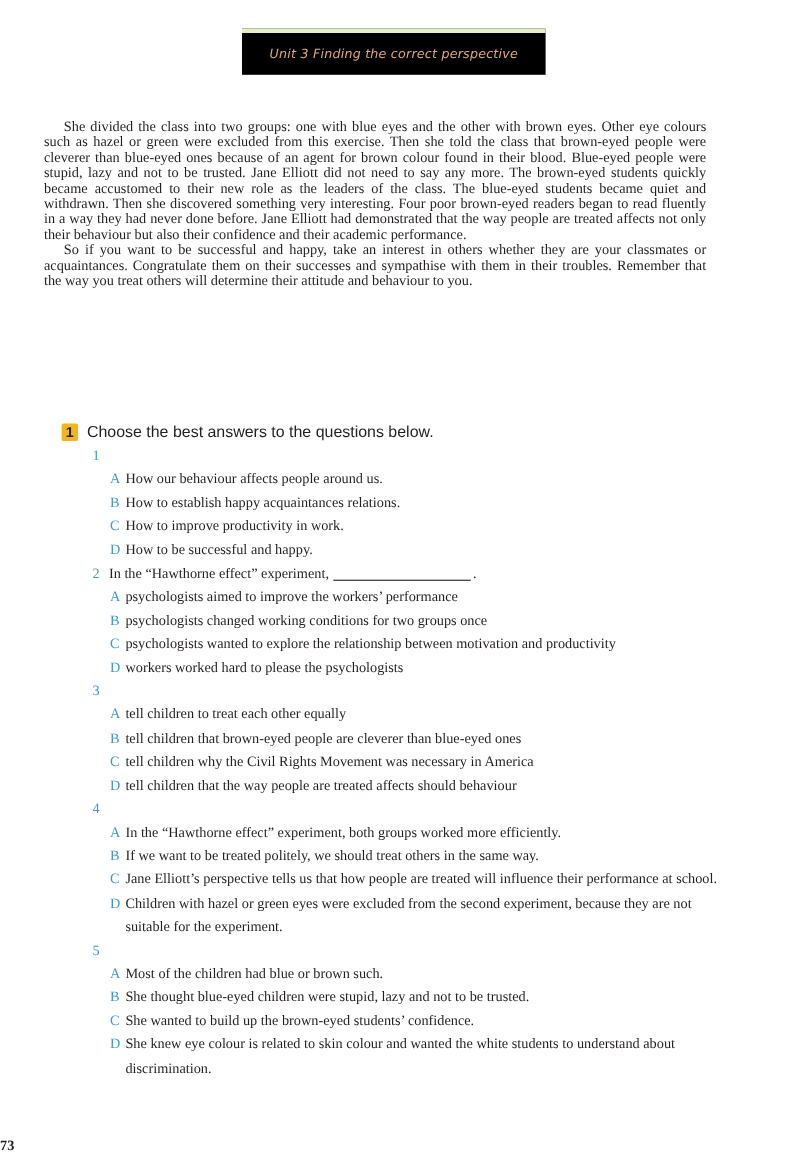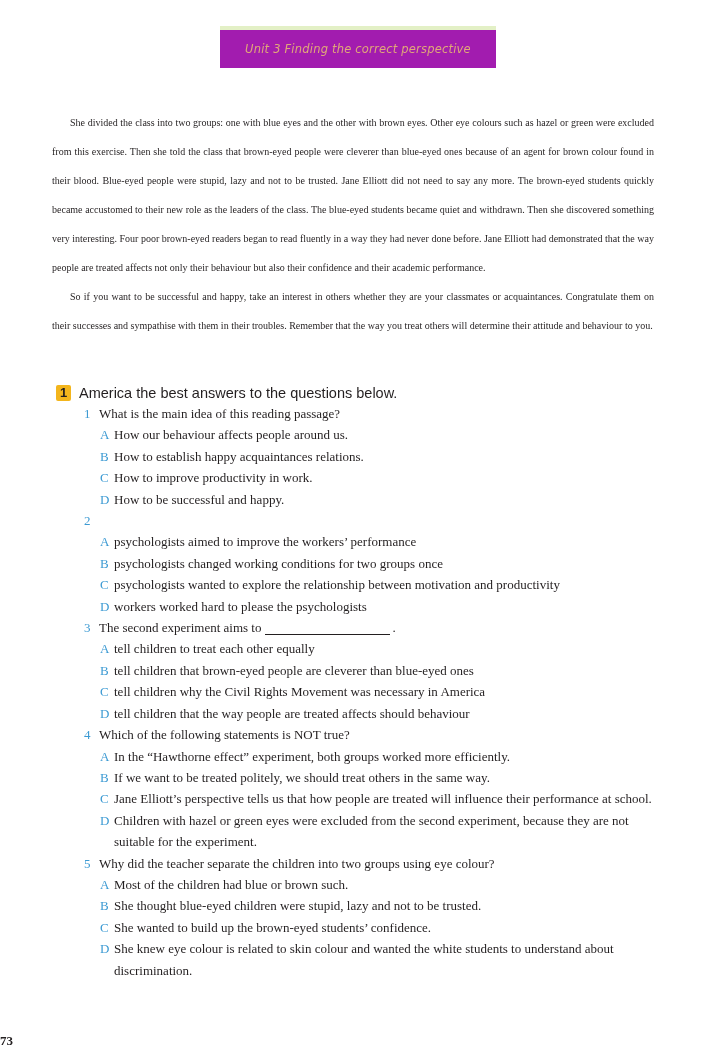--- a/index.html
+++ b/index.html
@@ -1,24 +1,24 @@
 <!DOCTYPE html>
 <html><head>
   <meta charset="utf-8">
   <style>
     html, body { margin: 0; padding: 0; background: #ffffff; }
     body { width: 724px; height: 1047px; position: relative; overflow: hidden;
            font-family: "Liberation Serif", serif; color: #231f20; }
     .header-box { position: absolute; left: 220px; top: 26px; width: 276px; height: 38px;
-                  background: #a21caf; border-top: 4px solid #e3f0c6; }
+                  background: #000000; border-top: 4px solid #e3f0c6; }
     .header-title { position: absolute; left: 0; right: 0; top: 12px; text-align: center;
                     font-family: "DejaVu Sans", sans-serif; font-style: italic;
                     font-size: 11.5px; color: #e0a878; letter-spacing: 0.2px; }
-    .passage { position: absolute; left: 52px; top: 108px; width: 602px;
-               font-size: 10px; line-height: 29px; text-align: justify; }
+    .passage { position: absolute; left: 40px; top: 108px; width: 602px;
+               font-size: 13px; line-height: 14px; text-align: justify; }
     .passage p { margin: 0; text-indent: 18px; }
     .exercise { position: absolute; left: 56px; top: 383px; width: 610px; }
     .ex-head { display: flex; align-items: center; height: 20px; }
     .ex-num { display: inline-block; width: 15px; height: 16px; background: #f3b51c;
               border-radius: 2px; font-family: "Liberation Sans", sans-serif; font-weight: bold;
               font-size: 13px; text-align: center; line-height: 16px; color: #231f20; margin-right: 8px; }
     .ex-title { font-family: "Liberation Sans", sans-serif; font-size: 14.5px; }
     .question { margin-left: 28px; font-size: 13px; line-height: 21.4px; }
     .q-line { display: flex; }
     .q-num { color: #3c9ad3; width: 15px; flex: none; }
@@ -38,27 +38,26 @@
 </div>
 
 <div class="passage">
   <p>She divided the class into two groups: one with blue eyes and the other with brown eyes. Other eye colours such as hazel or green were excluded from this exercise. Then she told the class that brown-eyed people were cleverer than blue-eyed ones because of an agent for brown colour found in their blood. Blue-eyed people were stupid, lazy and not to be trusted. Jane Elliott did not need to say any more. The brown-eyed students quickly became accustomed to their new role as the leaders of the class. The blue-eyed students became quiet and withdrawn. Then she discovered something very interesting. Four poor brown-eyed readers began to read fluently in a way they had never done before. Jane Elliott had demonstrated that the way people are treated affects not only their behaviour but also their confidence and their academic performance.</p>
   <p>So if you want to be successful and happy, take an interest in others whether they are your classmates or acquaintances. Congratulate them on their successes and sympathise with them in their troubles. Remember that the way you treat others will determine their attitude and behaviour to you.</p>
 </div>
 
 <div class="exercise">
   <div class="ex-head">
     <span class="ex-num">1</span>
-    <span class="ex-title">America the best answers to the questions below.</span>
+    <span class="ex-title">Choose the best answers to the questions below.</span>
   </div>
 
   <div class="question">
     <div class="q-line">
         <span class="q-num">1</span>
-        <span>What is the main idea of this reading passage?</span>
       </div>
     <div class="options">
       <div class="opt">
           <span class="opt-letter">A</span>
           <span class="opt-text">How our behaviour affects people around us.</span>
         </div>
       <div class="opt">
           <span class="opt-letter">B</span>
           <span class="opt-text">How to establish happy acquaintances relations.</span>
         </div>
@@ -69,20 +68,21 @@
       <div class="opt">
           <span class="opt-letter">D</span>
           <span class="opt-text">How to be successful and happy.</span>
         </div>
     </div>
   </div>
 
   <div class="question">
     <div class="q-line">
         <span class="q-num">2</span>
+        <span><span>In the “Hawthorne effect” experiment,</span><span class="blank"></span><span>.</span></span>
       </div>
     <div class="options">
       <div class="opt">
           <span class="opt-letter">A</span>
           <span class="opt-text">psychologists aimed to improve the workers’ performance</span>
         </div>
       <div class="opt">
           <span class="opt-letter">B</span>
           <span class="opt-text">psychologists changed working conditions for two groups once</span>
         </div>
@@ -93,21 +93,20 @@
       <div class="opt">
           <span class="opt-letter">D</span>
           <span class="opt-text">workers worked hard to please the psychologists</span>
         </div>
     </div>
   </div>
 
   <div class="question">
     <div class="q-line">
         <span class="q-num">3</span>
-        <span><span>The second experiment aims to</span><span class="blank"></span><span>.</span></span>
       </div>
     <div class="options">
       <div class="opt">
           <span class="opt-letter">A</span>
           <span class="opt-text">tell children to treat each other equally</span>
         </div>
       <div class="opt">
           <span class="opt-letter">B</span>
           <span class="opt-text">tell children that brown-eyed people are cleverer than blue-eyed ones</span>
         </div>
@@ -118,21 +117,20 @@
       <div class="opt">
           <span class="opt-letter">D</span>
           <span class="opt-text">tell children that the way people are treated affects should behaviour</span>
         </div>
     </div>
   </div>
 
   <div class="question">
     <div class="q-line">
         <span class="q-num">4</span>
-        <span>Which of the following statements is NOT true?</span>
       </div>
     <div class="options">
       <div class="opt">
           <span class="opt-letter">A</span>
           <span class="opt-text">In the “Hawthorne effect” experiment, both groups worked more efficiently.</span>
         </div>
       <div class="opt">
           <span class="opt-letter">B</span>
           <span class="opt-text">If we want to be treated politely, we should treat others in the same way.</span>
         </div>
@@ -143,21 +141,20 @@
       <div class="opt">
           <span class="opt-letter">D</span>
           <span class="opt-text">Children with hazel or green eyes were excluded from the second experiment, because they are not suitable for the experiment.</span>
         </div>
     </div>
   </div>
 
   <div class="question">
     <div class="q-line">
         <span class="q-num">5</span>
-        <span>Why did the teacher separate the children into two groups using eye colour?</span>
       </div>
     <div class="options">
       <div class="opt">
           <span class="opt-letter">A</span>
           <span class="opt-text">Most of the children had blue or brown such.</span>
         </div>
       <div class="opt">
           <span class="opt-letter">B</span>
           <span class="opt-text">She thought blue-eyed children were stupid, lazy and not to be trusted.</span>
         </div>

